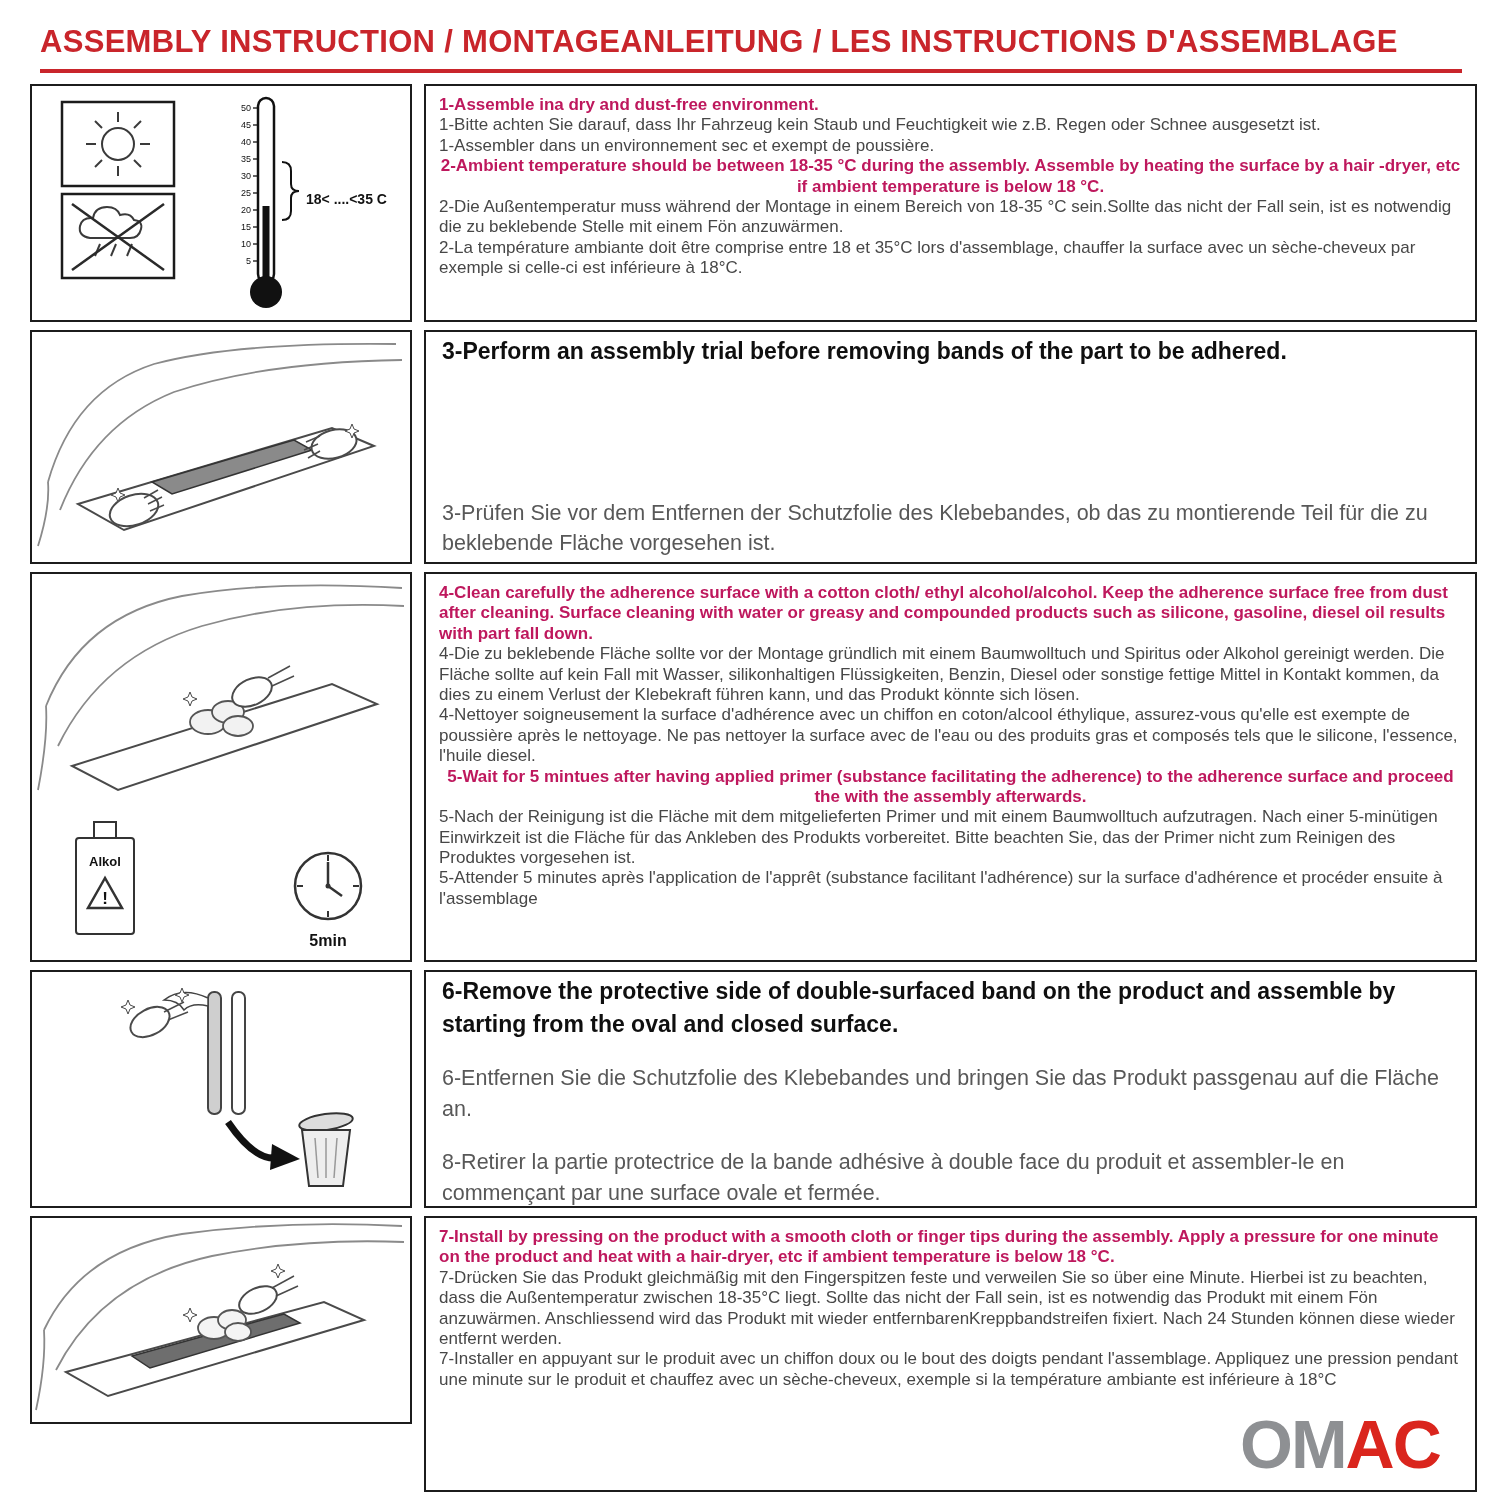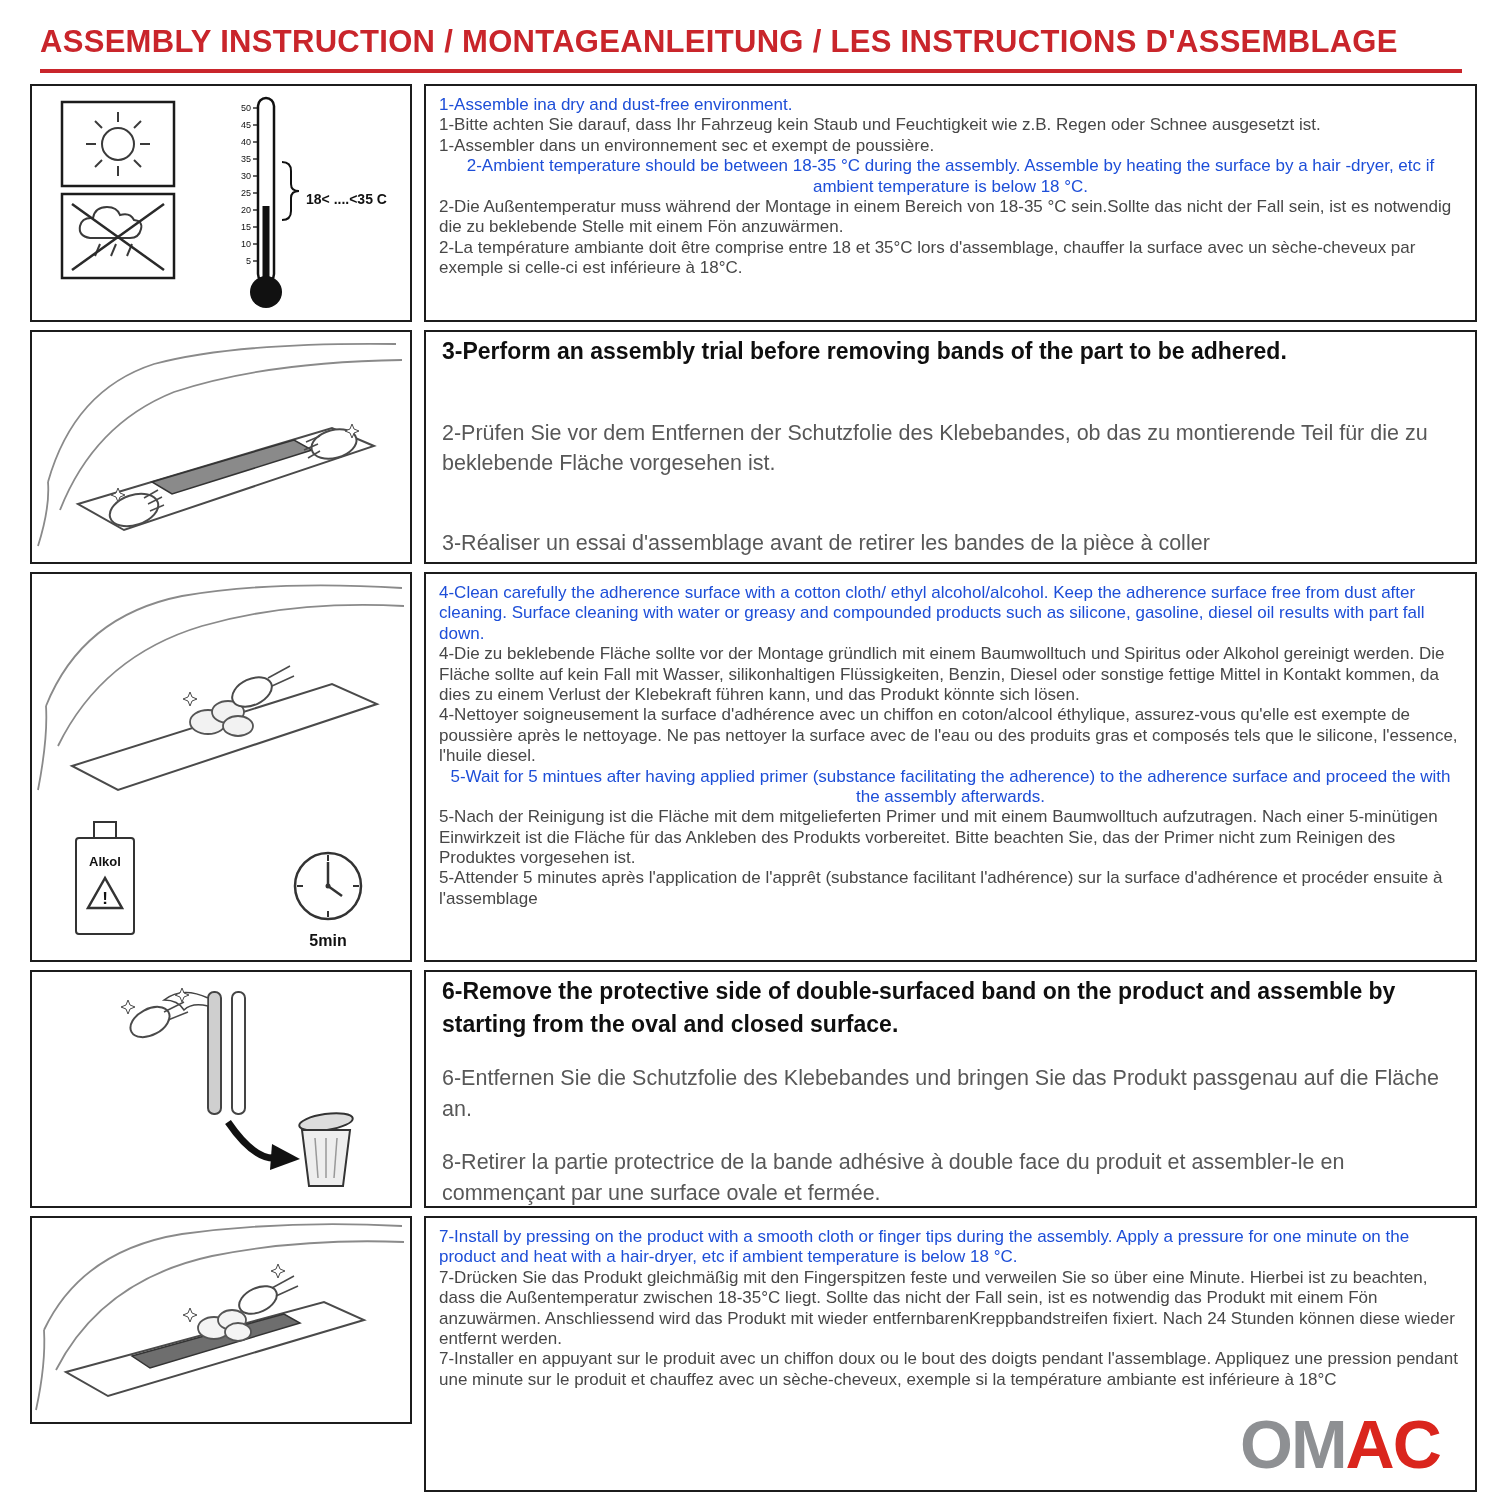--- a/index.html
+++ b/index.html
@@ -18,21 +18,21 @@
   #tx2 { left:424px; top:318px; width:1053px; height:234px; }
   #il3 { left:30px; top:560px; width:382px; height:390px; }
   #tx3 { left:424px; top:560px; width:1053px; height:390px; }
   #il4 { left:30px; top:958px; width:382px; height:238px; }
   #tx4 { left:424px; top:958px; width:1053px; height:238px;gap:17px; }
   #il5 { left:30px; top:1204px; width:382px; height:208px; }
   #tx5 { left:424px; top:1204px; width:1053px; height:276px; }
 
   .small-text { font-size:17px; line-height:1.2; color:#474747; padding:9px 13px; }
   .small-text p { margin:0; }
-  .small-text p.b { font-weight:normal; color:#1d4ed8; }
+  .small-text p.b { font-weight:bold; color:#be185d; }
   .gap { margin-top:22px;text-align:center; }
 
   .big-text { font-size:21.5px; line-height:1.42; color:#585858; padding:0 16px;
               display:flex; flex-direction:column; justify-content:space-between; }
   .big-text p { margin:3px 0; }
   .big-text p.b { font-size:23px; font-weight:bold; color:#0f0f0f; }
 
   .logo { position:absolute; left:1240px; top:1398px; font-size:68px; font-weight:bold;
           letter-spacing:-2px; line-height:1; white-space:nowrap; }
   .logo .g { color:#8e9093; }
@@ -146,22 +146,21 @@
             <line x1="286" y1="112" x2="272" y2="118"></line>
             <line x1="288" y1="119" x2="276" y2="126"></line>
           </g>
         <path d="M320,92 l2,5 5,2 -5,2 -2,5 -2,-5 -5,-2 5,-2 z" fill="#fff" stroke="#4a4a4a" stroke-width="1"></path>
       </g>
     </svg>
   </div>
 
   <div class="box big-text" id="tx2">
     <p class="b">3-Perform an assembly trial before removing bands of the part to be adhered.</p>
-    <p>2-Prüfen Sie vor dem Entfernen der Schutzfolie des Klebebandes, ob das zu montierende Teil für die zu beklebende Fläche vorgesehen ist.</p>
-    <p>3-Réaliser un essai d'assemblage avant de retirer les bandes de la pièce à coller</p>
+    <p>3-Prüfen Sie vor dem Entfernen der Schutzfolie des Klebebandes, ob das zu montierende Teil für die zu beklebende Fläche vorgesehen ist.</p>
   </div>
 
   <div class="box" id="il3">
     <svg viewBox="0 0 378 386" width="378" height="386">
       <g stroke="#8a8a8a" fill="none" stroke-width="1.8">
         <path d="M14,132 Q50,42 150,22 Q242,6 370,14"></path>
         <path d="M26,172 Q70,82 170,52 Q260,26 372,32"></path>
         <path d="M6,216 Q16,164 14,132"></path>
       </g>
       <polygon points="40,192 300,110 345,130 86,216" fill="#fff" stroke="#4a4a4a" stroke-width="2"></polygon>

